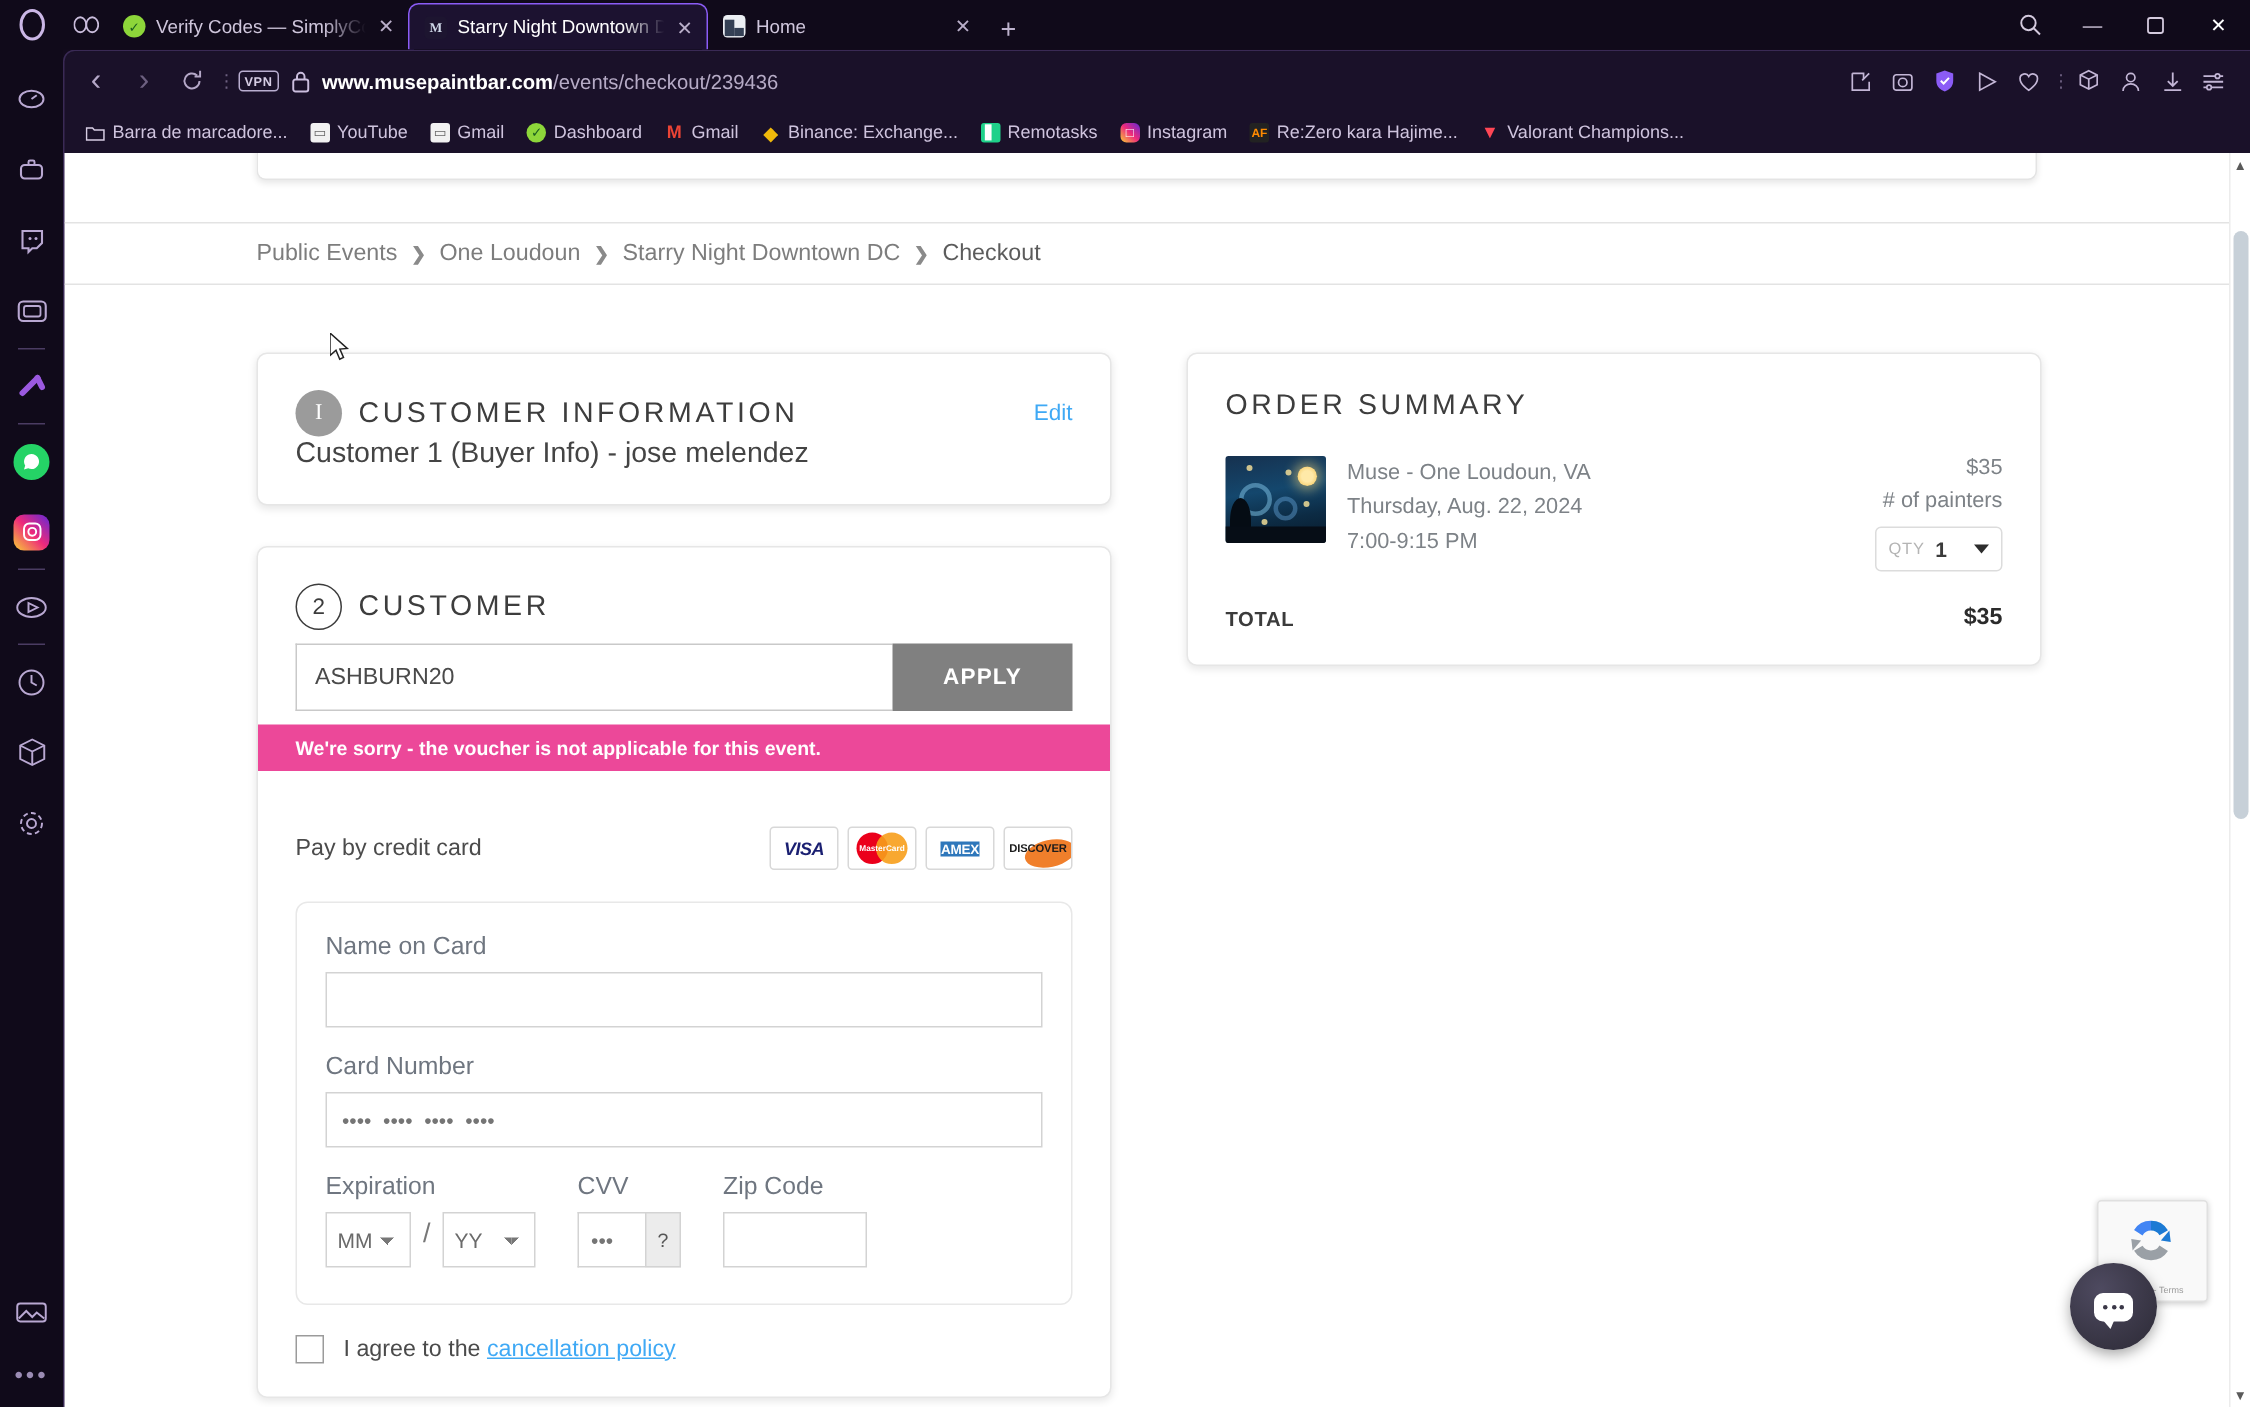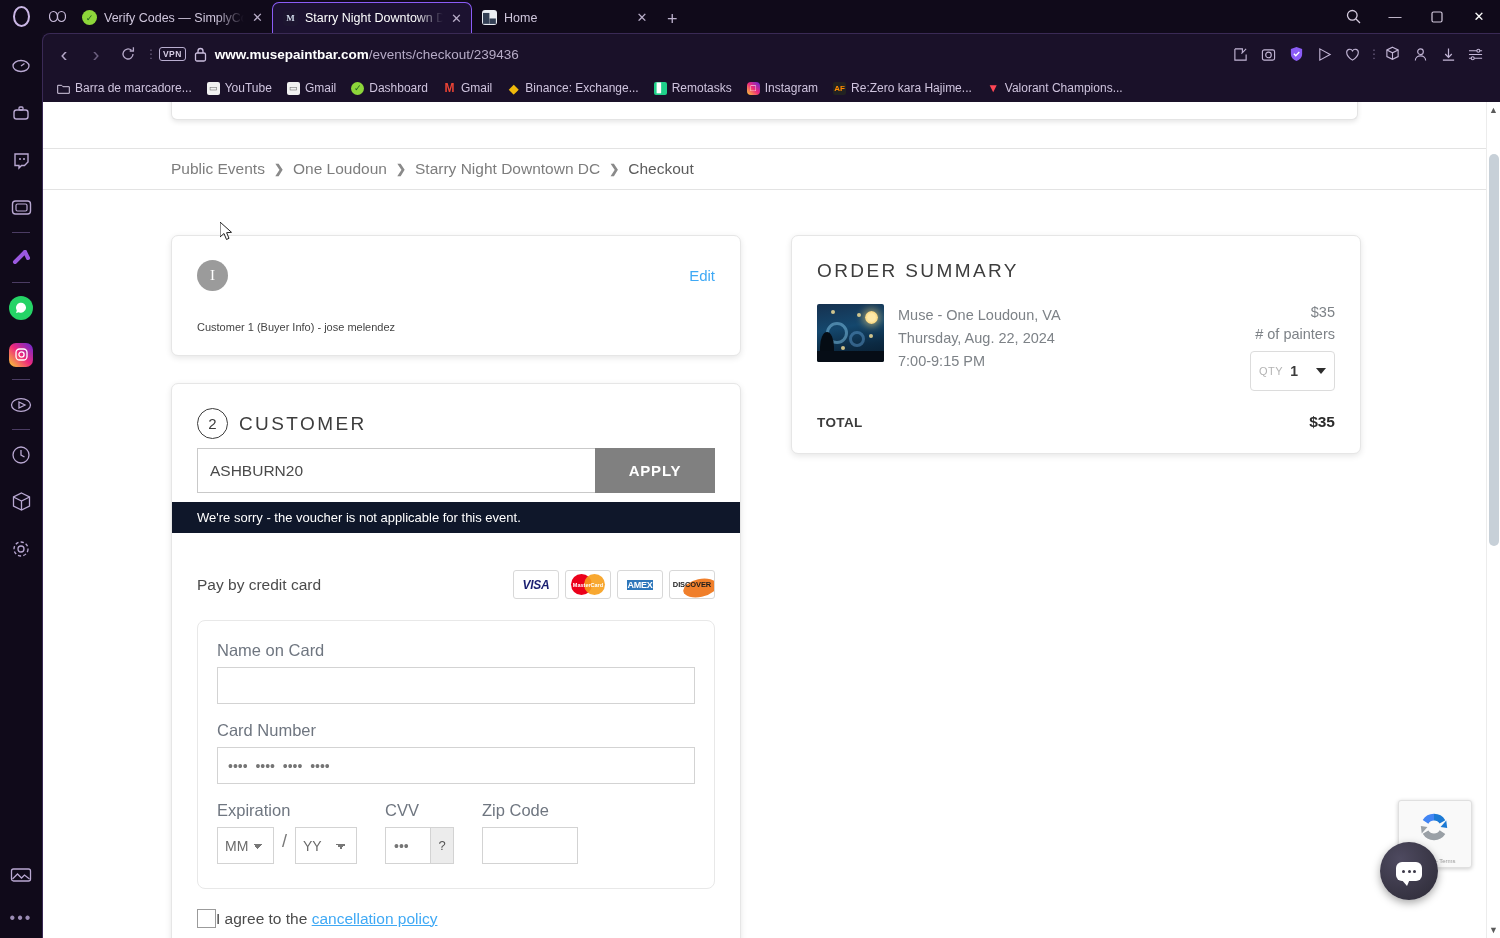--- a/index.html
+++ b/index.html
@@ -133,36 +133,36 @@
   .sec-head { display: flex; align-items: center; }
   .badge-num {
     width: 31px; height: 31px; border-radius: 50%; display:flex; align-items:center; justify-content:center;
     font-size: 15px; margin-right: 11px; flex:0 0 auto;
   }
   .badge-done { background: #9b9b9b; color: #ffffff; font-family:"Liberation Serif",serif; }
   .badge-open { background: #fff; color: #3c3c3c; border: 1.5px solid #3c3c3c; }
   .sec-title { font-size: 19px; letter-spacing: 2.4px; color: #3d3d3d; font-weight: 500; }
   .edit-link { margin-left: auto; color: #3fa9f5; font-size: 15px; }
 
-  .cust-line { font-size: 11px; color: #444; margin-top: 30px; }
+  .cust-line { font-size: 19px; color: #444; margin-top: 1px; }
 
   .voucher-row { display: flex; margin-top: 9px; }
   .voucher-input {
     flex: 1 1 auto; height: 45px; border: 1px solid #c9c9c9; border-right: none;
     font-size: 15.5px; color: #4a4a4a; padding: 0 12px; outline: none; background:#fff;
     font-family: "Liberation Sans", sans-serif;
   }
   .apply-btn {
     width: 120px; height: 45px; background: #808080; color: #fff; border: none;
     font-size: 15px; font-weight: bold; letter-spacing: .8px; cursor: pointer;
     font-family: "Liberation Sans", sans-serif;
   }
   .err-bar {
-    background: #0f172a; color: #ffffff; font-size: 13px;
-    margin: 9px -25px 0 -25px; padding: 8px 25px;
+    background: #ec4899; color: #ffffff; font-size: 13px;
+    margin: 9px -25px 0 -25px; padding: 8px 25px; font-weight: bold;
   }
 
   .paycc-row { display: flex; align-items: center; margin-top: 37px; }
   .paycc-label { font-size: 15.5px; color: #4b4b4b; }
   .cc-logos { margin-left: auto; display: flex; gap: 6px; }
   .cc-logo {
     width: 46px; height: 29px; border: 1px solid #d8d8d8; border-radius: 3px; background: #fff;
     display:flex; align-items:center; justify-content:center; overflow:hidden;
     font-size: 10px; font-weight: bold; font-style: italic;
   }
@@ -205,21 +205,21 @@
   .cvv-grp { margin-left: 28px; display:flex; flex-direction:column; }
   .cvv-wrap { display: flex; }
   .cvv-in { width: 45px; height:37px; border:1px solid #d3d3d3; border-right:none; font-size:14px;
             color:#777; padding:0 8px; outline:none; font-family:"Liberation Sans",sans-serif; background:#fff;}
   .cvv-help { width: 24px; height: 37px; border: 1px solid #d3d3d3; background: #ececec;
               display:flex; align-items:center; justify-content:center; font-size: 13px; color:#555; }
   .zip-grp { margin-left: 28px; display:flex; flex-direction:column; }
   .zip-in { width: 96px; height:37px; border:1px solid #d3d3d3; outline:none; background:#fff;
             font-family:"Liberation Sans",sans-serif; font-size:14px; padding:0 8px;}
 
-  .agree-row { display: flex; align-items: center; margin-top: 20px; }
+  .agree-row { display: flex; align-items: center; margin-top: 20px; gap: 13px; }
   .chk { width: 19px; height: 19px; border: 1.5px solid #9b9b9b; background:#fff; flex:0 0 auto; }
   .agree-txt { font-size: 15.5px; color: #4b4b4b; }
   .agree-txt a { color: #3fa9f5; text-decoration: underline; }
 
   
   .os-head { font-size: 19px; letter-spacing: 2.4px; color: #3d3d3d; font-weight: 500; }
   .os-item { display: flex; margin-top: 22px; gap: 14px; }
   .thumb {
     width: 67px; height: 58px; flex:0 0 auto; border-radius: 2px; position: relative; overflow: hidden;
     background: linear-gradient(170deg,#16314f 0%,#14476d 40%,#0c2b44 70%,#081a2a 100%);
@@ -233,21 +233,21 @@
   .thumb .st  { position:absolute; width:4px;height:4px;border-radius:50%;background:rgba(240,220,150,.85);}
   .thumb .cyp { position:absolute; left:3px; bottom:0; width:14px; height:30px; background:#050c14;
                 border-radius: 50% 50% 3px 3px; }
   .thumb .grd { position:absolute; left:0; right:0; bottom:0; height:11px; background:#060d16;}
   .os-meta { flex: 1 1 auto; }
   .os-ln { font-size: 14.5px; color: #7d8287; line-height: 23px; }
   .os-right { text-align: right; min-width: 120px; }
   .os-price { font-size: 14.5px; color: #7d8287; }
   .os-painters { font-size: 14.5px; color: #7d8287; margin-top: 6px; }
   .qty-box {
-    margin-top: 9px; margin-left: auto; width: 85px; height: 40px; border: 1px solid #dcdcdc; border-radius: 4px;
+    margin-top: 9px; margin-left: auto; width: 85px; height: 30px; border: 1px solid #dcdcdc; border-radius: 4px;
     display: flex; align-items: center; padding: 0 8px; gap: 7px;
   }
   .qty-lbl { font-size: 11px; color: #b4b4b4; letter-spacing: .5px; }
   .qty-val { font-size: 14px; color: #3b3b3b; font-weight: bold; }
   .qty-caret { margin-left: auto; width: 0; height: 0; border-left: 5px solid transparent;
                border-right: 5px solid transparent; border-top: 6px solid #2d2d2d; }
   .os-total { display:flex; align-items:center; margin-top: 22px; }
   .os-total-l { font-size: 13.5px; color: #3b3b3b; font-weight: bold; letter-spacing: .4px; }
   .os-total-r { margin-left:auto; font-size: 15.5px; color: #2b2b2b; font-weight: bold; }
 
@@ -560,20 +560,21 @@
         <span class="crumb last">Checkout</span>
       </div>
 
       <div class="cols">
 
         <div class="col-left">
 
           <div class="card card-pad">
             <div class="sec-head">
               <span class="badge-num badge-done">I</span>
+              <span class="sec-title">CUSTOMER INFORMATION</span>
               <span class="edit-link">Edit</span>
             </div>
             <div class="cust-line">Customer 1 (Buyer Info) - jose melendez</div>
           </div>
 
           <div class="card card-pad" style="margin-top:27px;">
             <div class="sec-head">
               <span class="badge-num badge-open">2</span>
               <span class="sec-title">CUSTOMER</span>
             </div>

